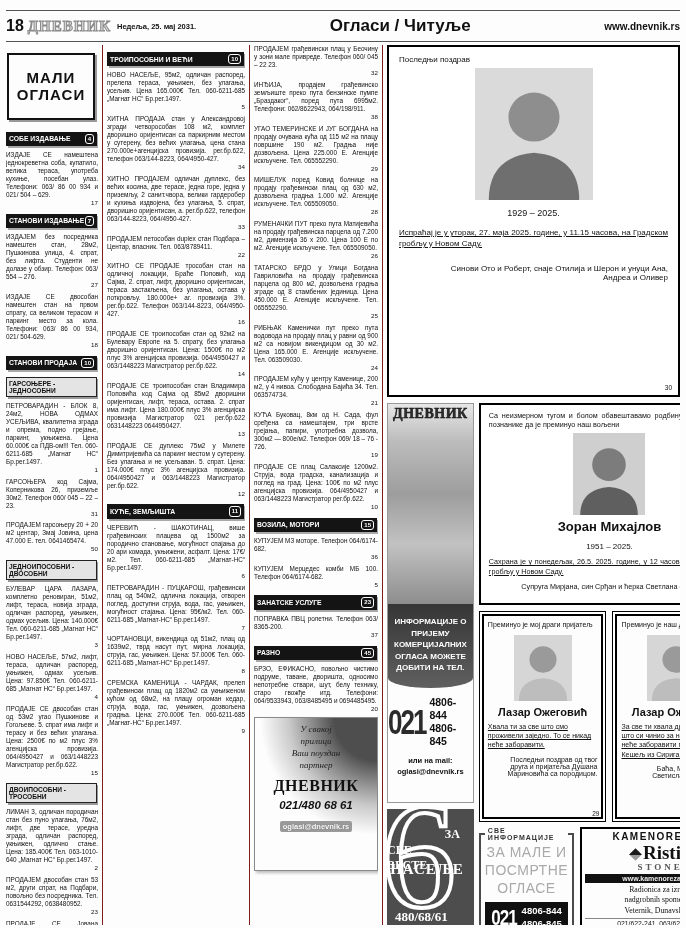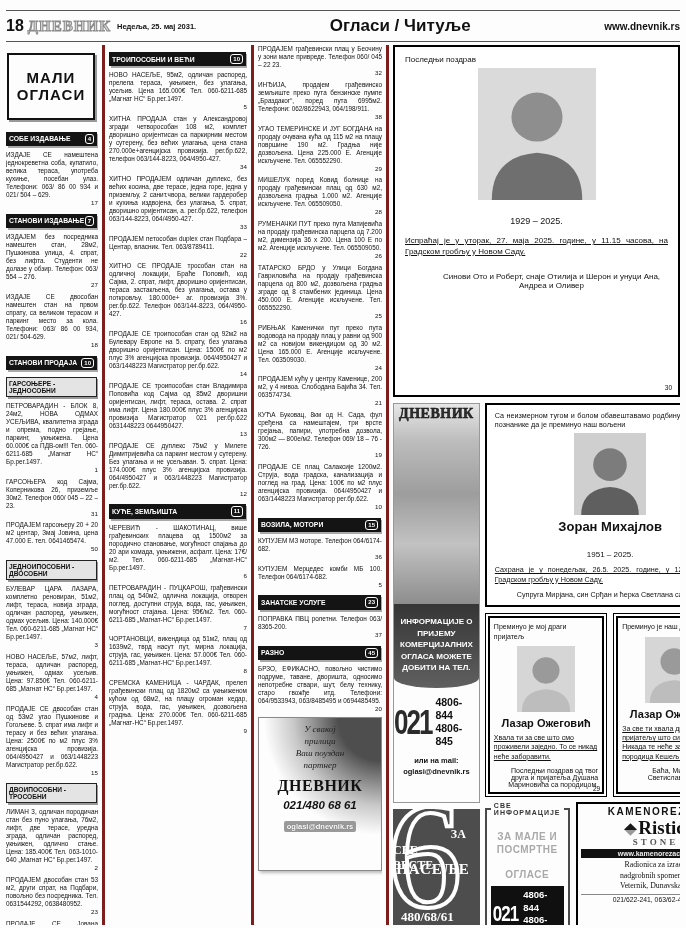--- a/index.html
+++ b/index.html
@@ -10,21 +10,21 @@
   .brand{font-size:15px;font-weight:900;color:#d8d8d8;-webkit-text-stroke:1px #8a8a8a;letter-spacing:1px;margin-right:6px;font-family:"Liberation Serif",serif;}
   .pg-date{font-size:7.5px;font-weight:bold;}
   .pg-title{flex:1;text-align:center;font-size:17px;font-weight:bold;font-family:"Liberation Sans",sans-serif;}
   .pg-site{font-size:10px;font-weight:bold;}
   
   .main{display:flex;margin:2px 6px 0;height:880px;}
   .col{overflow:hidden;}
   .col-left{width:92px;}
   .col-2{width:138px;}
   .col-3{width:124px;}
-  .col-2,.col-3,.right-sec{border-left:3px solid #7f1d1d;margin-left:4px;padding-left:4px;}
+  .col-2,.col-3,.right-sec{border-left:1px solid #7f1d1d;margin-left:4px;padding-left:4px;}
   .right-sec{flex:1;overflow:hidden;}
   
   .mali{border:2px solid #111;box-shadow:2px 2px 0 #999;margin:8px 3px 12px 1px;padding:14px 2px;text-align:center;font-weight:900;font-size:15px;line-height:1.15;letter-spacing:1px;}
   
   .sec{background:#141414;color:#fff;display:flex;justify-content:space-between;align-items:center;font-size:6.8px;font-weight:bold;padding:2px 3px;margin:7px 1px 5px 0;box-shadow:2px 2px 0 #a9a9a9;}
   .badge{border:1px solid #fff;border-radius:3px;padding:0 2px;font-size:6px;line-height:1.4;}
   .sub{background:#e4e4e4;border:1px solid #222;box-shadow:2px 2px 0 #999;font-size:6.6px;font-weight:bold;padding:2px;margin:7px 1px 5px 0;}
   .ad{font-size:6.4px;line-height:1.25;text-align:justify;margin:0 0 4px;}
   .ad .num{display:block;text-align:right;font-size:6.2px;}
   
@@ -34,23 +34,23 @@
   .partner .pbrand{font-family:"Liberation Serif",serif;font-weight:900;font-size:16px;letter-spacing:.5px;margin:6px 0 4px;}
   .partner .pphone{font-style:italic;font-weight:bold;font-size:11.5px;margin-bottom:4px;}
   .partner .pmail{display:inline-block;background:#9a9a9a;color:#fff;font-weight:900;font-size:7.5px;padding:1px 3px;border-radius:2px;text-shadow:0 0 1px #555;}
   
   .ob{border:2px solid #000;background:#fff;position:relative;}
   .ob1{height:332px;padding:8px 10px;margin-bottom:6px;}
   .ob-intro{font-size:8px;text-align:left;}
   .photo{background:#dcdcdc;margin:4px auto;display:block;}
   .ob1 .photo{width:118px;height:132px;}
   .ob-name{font-size:16px;font-weight:bold;text-align:center;margin-top:4px;}
-  .ob-years{font-size:9px;text-align:center;margin:16px 0 10px;}
+  .ob-years{font-size:9px;text-align:center;margin:8px 0 10px;}
   .ob-body{font-size:8px;line-height:1.35;text-align:justify;text-decoration:underline;}
-  .ob-sign{font-size:8px;text-align:center;margin-top:14px;padding-left:30px;}
+  .ob-sign{font-size:8px;text-align:right;margin-top:14px;padding-left:30px;}
   .ob-num{position:absolute;right:6px;bottom:4px;font-size:6.5px;}
   .right-lower{display:flex;height:536px;}
   .lower-left{width:114px;display:flex;flex-direction:column;margin-right:5px;}
   .tower{flex:1;border:1px solid #999;display:flex;flex-direction:column;overflow:hidden;}
   .tower-photo{height:200px;background:linear-gradient(#e7e7e7 0%,#bdbdbd 18%,#9d9d9d 45%,#c2c2c2 70%,#8d8d8d 100%);position:relative;}
   .tower-brand{position:absolute;top:2px;left:0;right:0;text-align:center;font-family:"Liberation Serif",serif;font-weight:900;font-size:14px;color:#2e2e2e;-webkit-text-stroke:.5px #111;letter-spacing:.5px;}
   .tower-info{background:linear-gradient(#353535,#606060);color:#fff;font-weight:bold;font-size:8px;line-height:1.45;text-align:center;padding:12px 6px 14px;border-radius:0 0 50% 50%/0 0 12% 12%;}
   .tower-phones{display:flex;align-items:center;justify-content:center;padding:8px 0 2px;}
   .tp-code{font-size:26px;font-weight:900;transform:scaleY(1.35);letter-spacing:-2px;color:#2b2b2b;margin-right:4px;}
   .tp-nums{font-size:10.5px;font-weight:bold;line-height:1.25;}
@@ -72,21 +72,21 @@
   .ob-sm{flex:1;border:1px solid #000;outline:none;box-shadow:inset 0 0 0 2px #fff,inset 0 0 0 4px #000;padding:8px;position:relative;}
   .ob-sm + .ob-sm{margin-left:6px;}
   .ob-sm .ob-intro{font-size:7px;line-height:1.3;}
   .ob-sm .photo{width:58px;height:66px;margin:5px auto;}
   .ob-sm .ob-name{font-size:11px;}
   .ob-sm .ob-body{font-size:7px;text-align:left;margin-top:4px;}
   .ob-sm .ob-sign{font-size:7px;text-align:right;margin-top:6px;padding-left:8px;}
   .bottom-row{flex:1;display:flex;margin-top:5px;}
   fieldset.info{flex:1;border:2px solid #4a4a4a;margin:0 6px 0 0;padding:2px 4px 4px;}
   fieldset.info legend{font-size:7px;font-weight:900;letter-spacing:1px;padding:0 3px;margin:0 auto;color:#333;}
-  .emboss{color:#a9a9a9;font-weight:700;text-align:center;font-size:10px;line-height:1.3;text-shadow:1px 1px 0 #fff;letter-spacing:.5px;margin-top:12px;}
+  .emboss{color:#a9a9a9;font-weight:400;text-align:center;font-size:14px;line-height:1.3;text-shadow:1px 1px 0 #fff;letter-spacing:.5px;}
   .info-bar{background:#101010;color:#fff;display:flex;align-items:center;justify-content:center;margin-top:5px;padding:3px 2px;}
   .info-bar .ib-code{font-size:17px;font-weight:900;transform:scaleY(1.3);margin-right:5px;letter-spacing:-1px;}
   .info-bar .ib-nums{font-size:9.5px;font-weight:bold;line-height:1.3;}
   .stone{width:150px;border:2px solid #000;padding:2px 3px;text-align:center;}
   .stone-k{font-size:10px;font-weight:bold;letter-spacing:1.5px;}
   .stone-name{font-family:"Liberation Serif",serif;font-size:19px;font-weight:bold;line-height:1;margin-top:1px;}
   .diamond{display:inline-block;width:9px;height:9px;transform:rotate(45deg);background:linear-gradient(135deg,#1a1a1a 50%,#9a9a9a 50%);margin-right:3px;}
   .stone-sub{font-family:"Liberation Serif",serif;font-size:9px;font-weight:bold;letter-spacing:3px;color:#555;}
   .stone-url{background:#111;color:#eee;font-size:7px;font-weight:bold;padding:1px 0;margin:2px 0;}
   .stone-desc{font-size:7.8px;font-family:"Liberation Serif",serif;line-height:1.35;}

